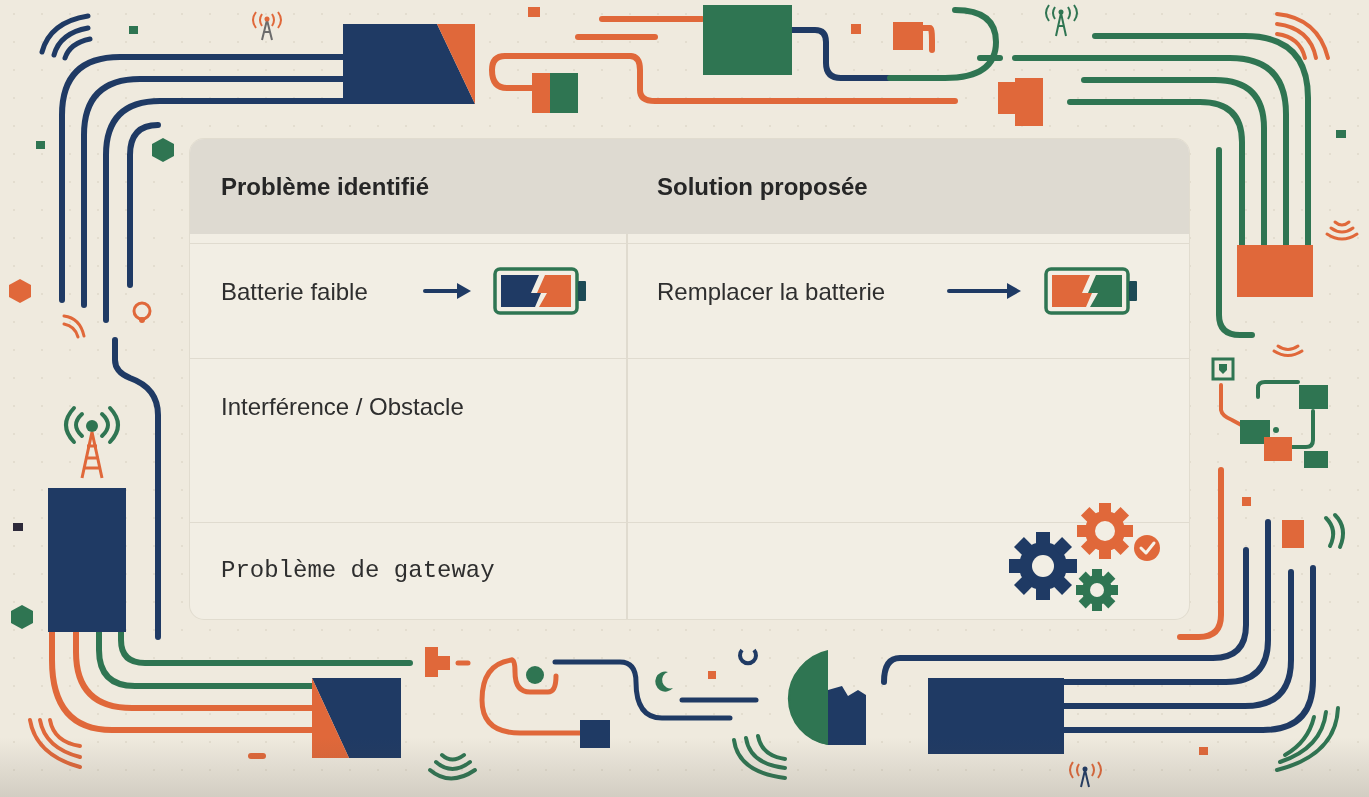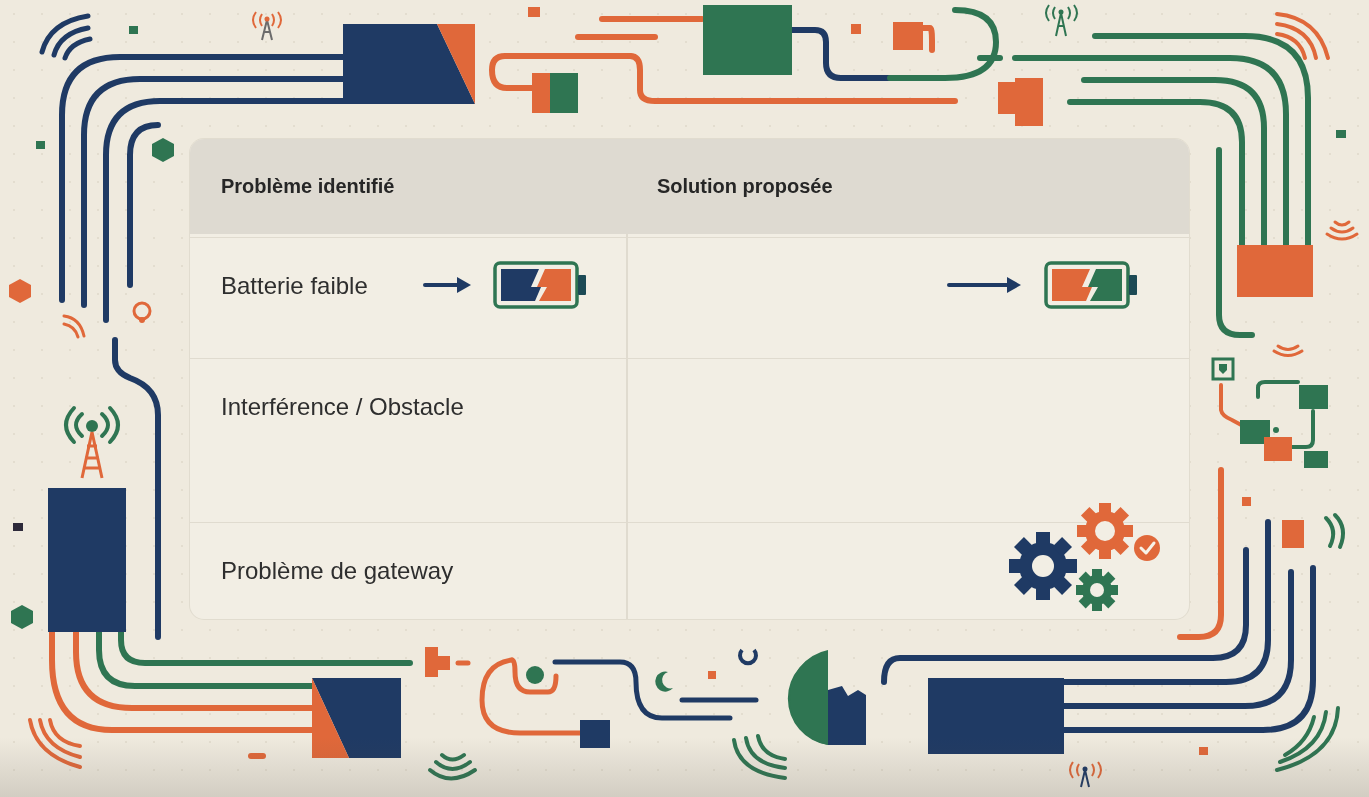--- a/index.html
+++ b/index.html
@@ -21,21 +21,21 @@
     background:#f2eee4; border-radius:14px;
     box-shadow: 0 0 0 1px #e1dccf;
     overflow:hidden;
   }
   .thead {
     position:absolute; left:0; top:0; width:100%; height:95px;
     background:#dedad1;
   }
   .th {
     position:absolute; top:0; height:95px; line-height:95px;
-    font-weight:bold; font-size:20px; color:#262626;
+    font-weight:bold; font-size:24px; color:#262626;
   }
   .row {
     position:absolute; left:0; width:100%; height:96px;
     border-top:1.5px solid #e0dbcf;
   }
   .cell {
     position:absolute; top:0; height:96px; line-height:96px;
     font-size:24px; color:#2e2e2e;
   }
   .col-div {
@@ -268,50 +268,51 @@
 </svg>
 
 <div class="card">
   <div class="thead">
     <div class="th c1">Problème identifié</div>
     <div class="th c2">Solution proposée</div>
   </div>
 
   <div class="col-div"></div>
 
-  <div class="row" style="top:98px;">
+  <div class="row" style="top:104px;">
     <div class="cell c1">Batterie faible</div>
     <svg class="arrow" style="left:233px; top:36px;" width="50" height="22" viewBox="0 0 50 22">
       <line x1="2" y1="11" x2="36" y2="11" stroke="#1f3a64" stroke-width="4" stroke-linecap="round"></line>
       <polygon points="34,3 48,11 34,19" fill="#1f3a64"></polygon>
     </svg>
     <svg class="battery" style="left:303px; top:23px;" width="96" height="48" viewBox="0 0 96 48">
       <rect x="2" y="2" width="82" height="44" rx="5" fill="#f2eee4" stroke="#2f7552" stroke-width="3.5"></rect>
       <rect x="85" y="14" width="8" height="20" rx="1" fill="#1d4a55"></rect>
       <polygon points="8,8 46,8 38,26 48,26 42,40 8,40" fill="#1f3a64"></polygon>
       <polygon points="52,8 78,8 78,40 46,40 54,26 44,26" fill="#e0683a"></polygon>
     </svg>
+    <div class="cell c2">Remplacer la batterie</div>
     <svg class="arrow" style="left:757px; top:36px;" width="76" height="22" viewBox="0 0 76 22">
       <line x1="2" y1="11" x2="62" y2="11" stroke="#1f3a64" stroke-width="4" stroke-linecap="round"></line>
       <polygon points="60,3 74,11 60,19" fill="#1f3a64"></polygon>
     </svg>
     <svg class="battery" style="left:854px; top:23px;" width="96" height="48" viewBox="0 0 96 48">
       <rect x="2" y="2" width="82" height="44" rx="5" fill="#f2eee4" stroke="#2f7552" stroke-width="3.5"></rect>
       <rect x="85" y="14" width="8" height="20" rx="1" fill="#1d4a55"></rect>
       <polygon points="8,8 46,8 38,26 48,26 42,40 8,40" fill="#e0683a"></polygon>
       <polygon points="52,8 78,8 78,40 46,40 54,26 44,26" fill="#2f7552"></polygon>
     </svg>
   </div>
 
   <div class="row" style="top:191px;margin-top:28px;">
     <div class="cell c1">Interférence / Obstacle</div>
   </div>
 
 
-  <div class="row" style="top:383px;">
+  <div class="row" style="top:383px;font-family:Liberation Mono, monospace;">
     <div class="cell c1">Problème de gateway</div>
   </div>
 </div>
 
 <svg class="gears" style="left:1005px; top:498px;" width="165" height="120" viewBox="0 0 165 120">
 
   <g transform="translate(38,68)">
     <g fill="#1f3a64">
       <circle r="24"></circle>
       <rect x="-7" y="-34" width="14" height="14"></rect>

